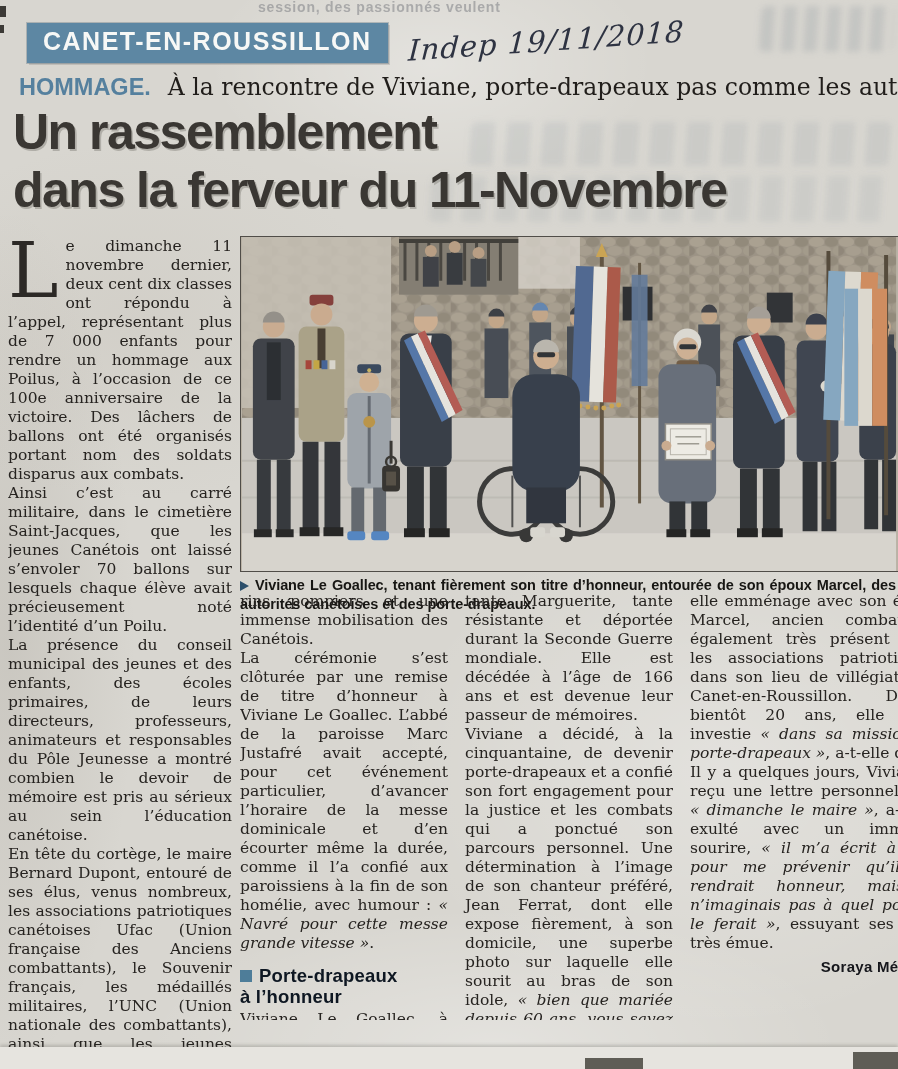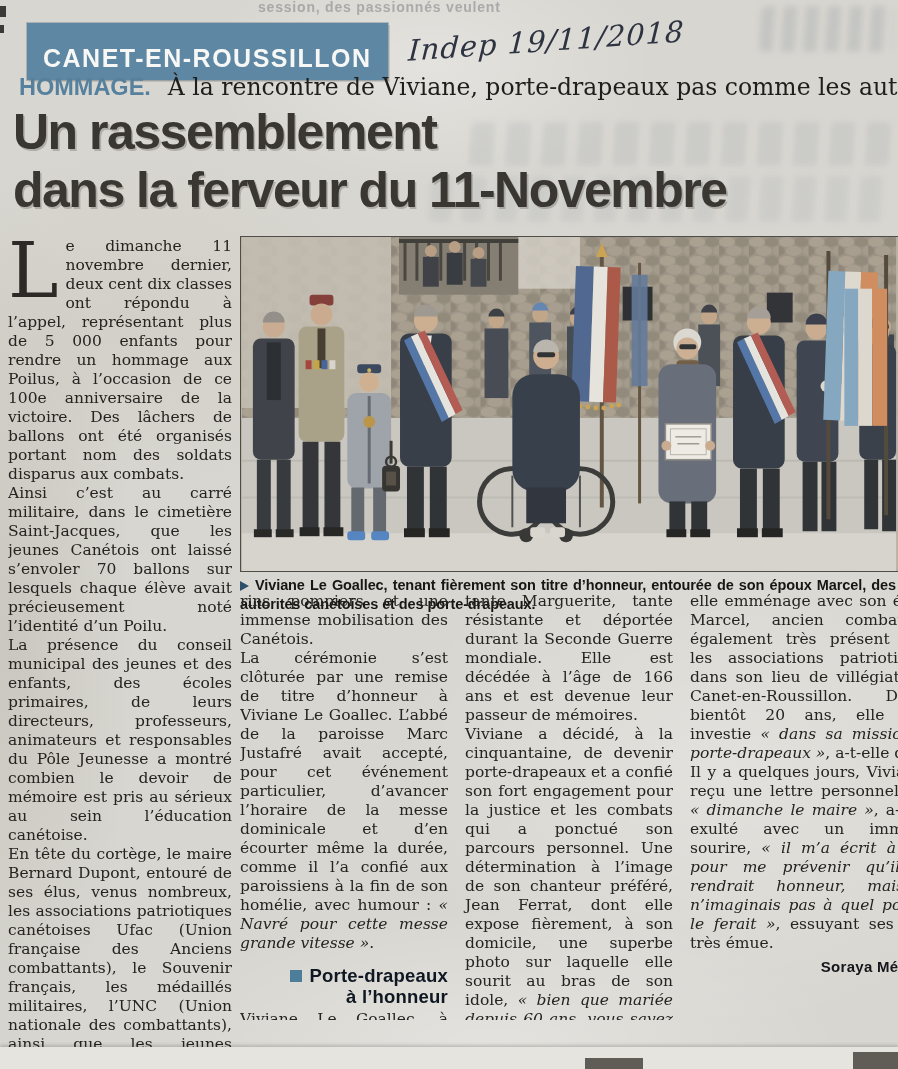--- a/index.html
+++ b/index.html
@@ -35,21 +35,21 @@
     background:#e6e4df; box-shadow:0 -2px 3px rgba(60,58,52,.22);
   }
   .frag{ position:absolute; background:#48463f; filter:blur(.6px); opacity:.85; }
   .frag1{ left:585px; top:1058px; width:58px; height:11px; }
   .frag2{ left:853px; top:1052px; width:45px; height:17px; }
   
   .kicker{
     position:absolute; left:27px; top:23px; display:inline-block;
     background:#5d87a3; color:#f7f8f6;
     font:700 25px/1 "Liberation Sans", sans-serif; letter-spacing:1.5px;
-    padding:23px 16px 9px; box-shadow:0 0 0 1px rgba(88,108,124,.35), 2px 2px 0 rgba(80,80,78,.18);text-align:center;
+    padding:6px 16px 9px; box-shadow:0 0 0 1px rgba(88,108,124,.35), 2px 2px 0 rgba(80,80,78,.18);text-align:center;
   }
   .handwriting{
     position:absolute; left:408px; top:26px;
     font:italic 400 29px/1.1 "DejaVu Serif", serif;
     color:#2e3342; transform:rotate(-4deg) skewX(-7deg); letter-spacing:1px; white-space:nowrap;
   }
   .standfirst{
     position:absolute; left:19px; top:72px; width:880px; white-space:nowrap; overflow:hidden;
     font:400 23.5px/30px "DejaVu Serif", serif; color:#201d1a;
   }
@@ -88,21 +88,21 @@
     transform:translateY(1px);
   }
   .cols{
     position:absolute; left:240px; top:592px; width:658px; height:428px;
     overflow:hidden; display:flex; gap:17px;
   }
   .col{ flex:none; }
   .colw1{ width:208px; } .colw2{ width:208px; } .colw3{ width:250px; }
   .subhead{
     margin:12px 0 3px; font:700 18.5px/21px "Liberation Sans", sans-serif;
-    color:#0e1722; letter-spacing:.2px;text-align:right;
+    color:#0e1722; letter-spacing:.2px;
   }
   .sq{ display:inline-block; width:12px; height:12px; background:#4e7d99; margin-right:7px; }
   .sig{
     font:700 15px/18px "Liberation Sans", sans-serif; color:#15161b;
     text-align:right; margin-top:5px; letter-spacing:.3px; white-space:nowrap;
   }
 </style>
 </head>
 <body>
 
@@ -121,21 +121,21 @@
   <div class="standfirst">
     <span class="lead">HOMMAGE.</span><span>À la rencontre de Viviane, porte-drapeaux pas comme les autres.</span>
   </div>
 
   <div class="headline">
     <div>Un rassemblement</div>
     <div>dans la ferveur du 11-Novembre</div>
   </div>
 
   <div class="col1">
-      <p class="bp"><span class="dropcap">L</span><span>e dimanche 11 novembre dernier, deux cent dix classes ont répondu à l’appel, représentant plus de 5 000 enfants pour rendre un hommage aux Poilus, à l’occasion de ce 100e anniversaire de la victoire. Des lâchers de ballons ont été organisés portant nom des soldats disparus aux combats.</span></p>
+      <p class="bp"><span class="dropcap">L</span><span>e dimanche 11 novembre dernier, deux cent dix classes ont répondu à l’appel, représentant plus de 7 000 enfants pour rendre un hommage aux Poilus, à l’occasion de ce 100e anniversaire de la victoire. Des lâchers de ballons ont été organisés portant nom des soldats disparus aux combats.</span></p>
       <p class="bp"><span>Ainsi c’est au carré militaire, dans le cimetière Saint-Jacques, que les jeunes Canétois ont laissé s’envoler 70 ballons sur lesquels chaque élève avait précieusement noté l’identité d’un Poilu.</span></p>
       <p class="bp"><span>La présence du conseil municipal des jeunes et des enfants, des écoles primaires, de leurs directeurs, professeurs, animateurs et responsables du Pôle Jeunesse a montré combien le devoir de mémoire est pris au sérieux au sein l’éducation canétoise.</span></p>
       <p class="bp"><span>En tête du cortège, le maire Bernard Dupont, entouré de ses élus, venus nombreux, les associations patriotiques canétoises Ufac (Union française des Anciens combattants), le Souvenir français, les médaillés militaires, l’UNC (Union nationale des combattants), ainsi que les jeunes pompiers volontaires, ma-</span></p>
     </div>
 
   <div class="photo-wrap">
     <svg width="656" height="334" viewBox="0 0 658 336" xmlns="http://www.w3.org/2000/svg">
       <defs>
         <pattern id="cob" width="30" height="19" patternUnits="userSpaceOnUse">
           <rect width="30" height="19" fill="#978e80"></rect>

